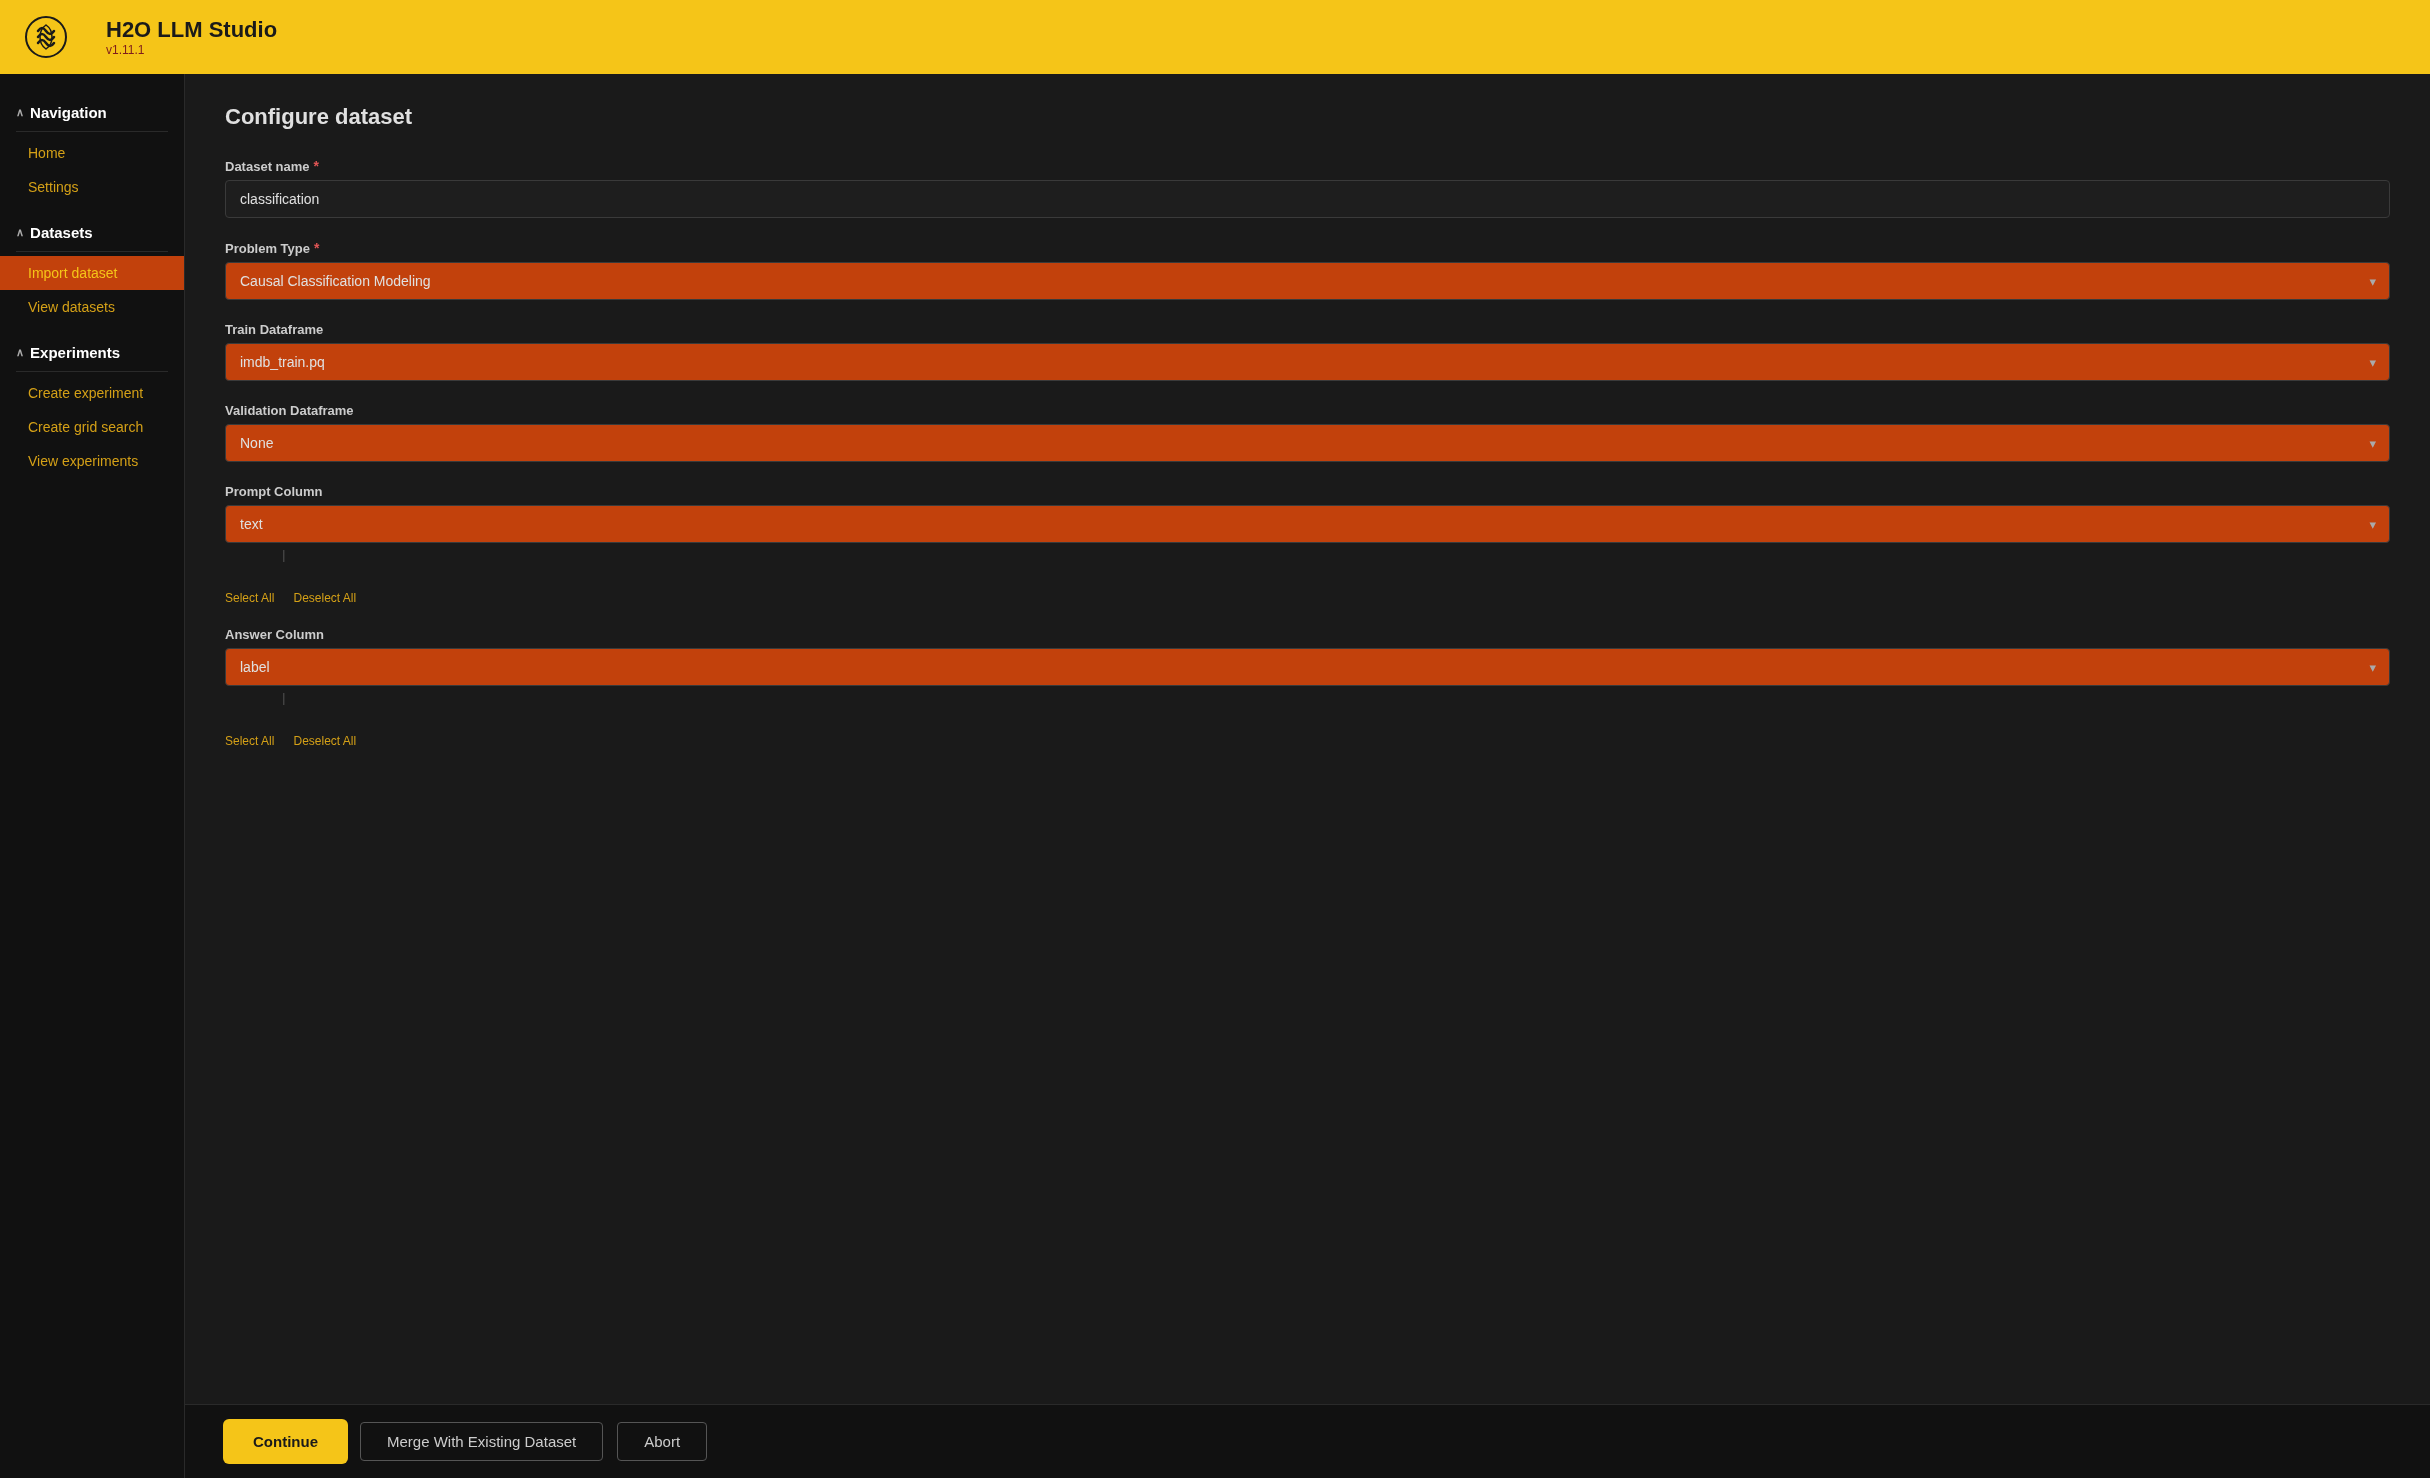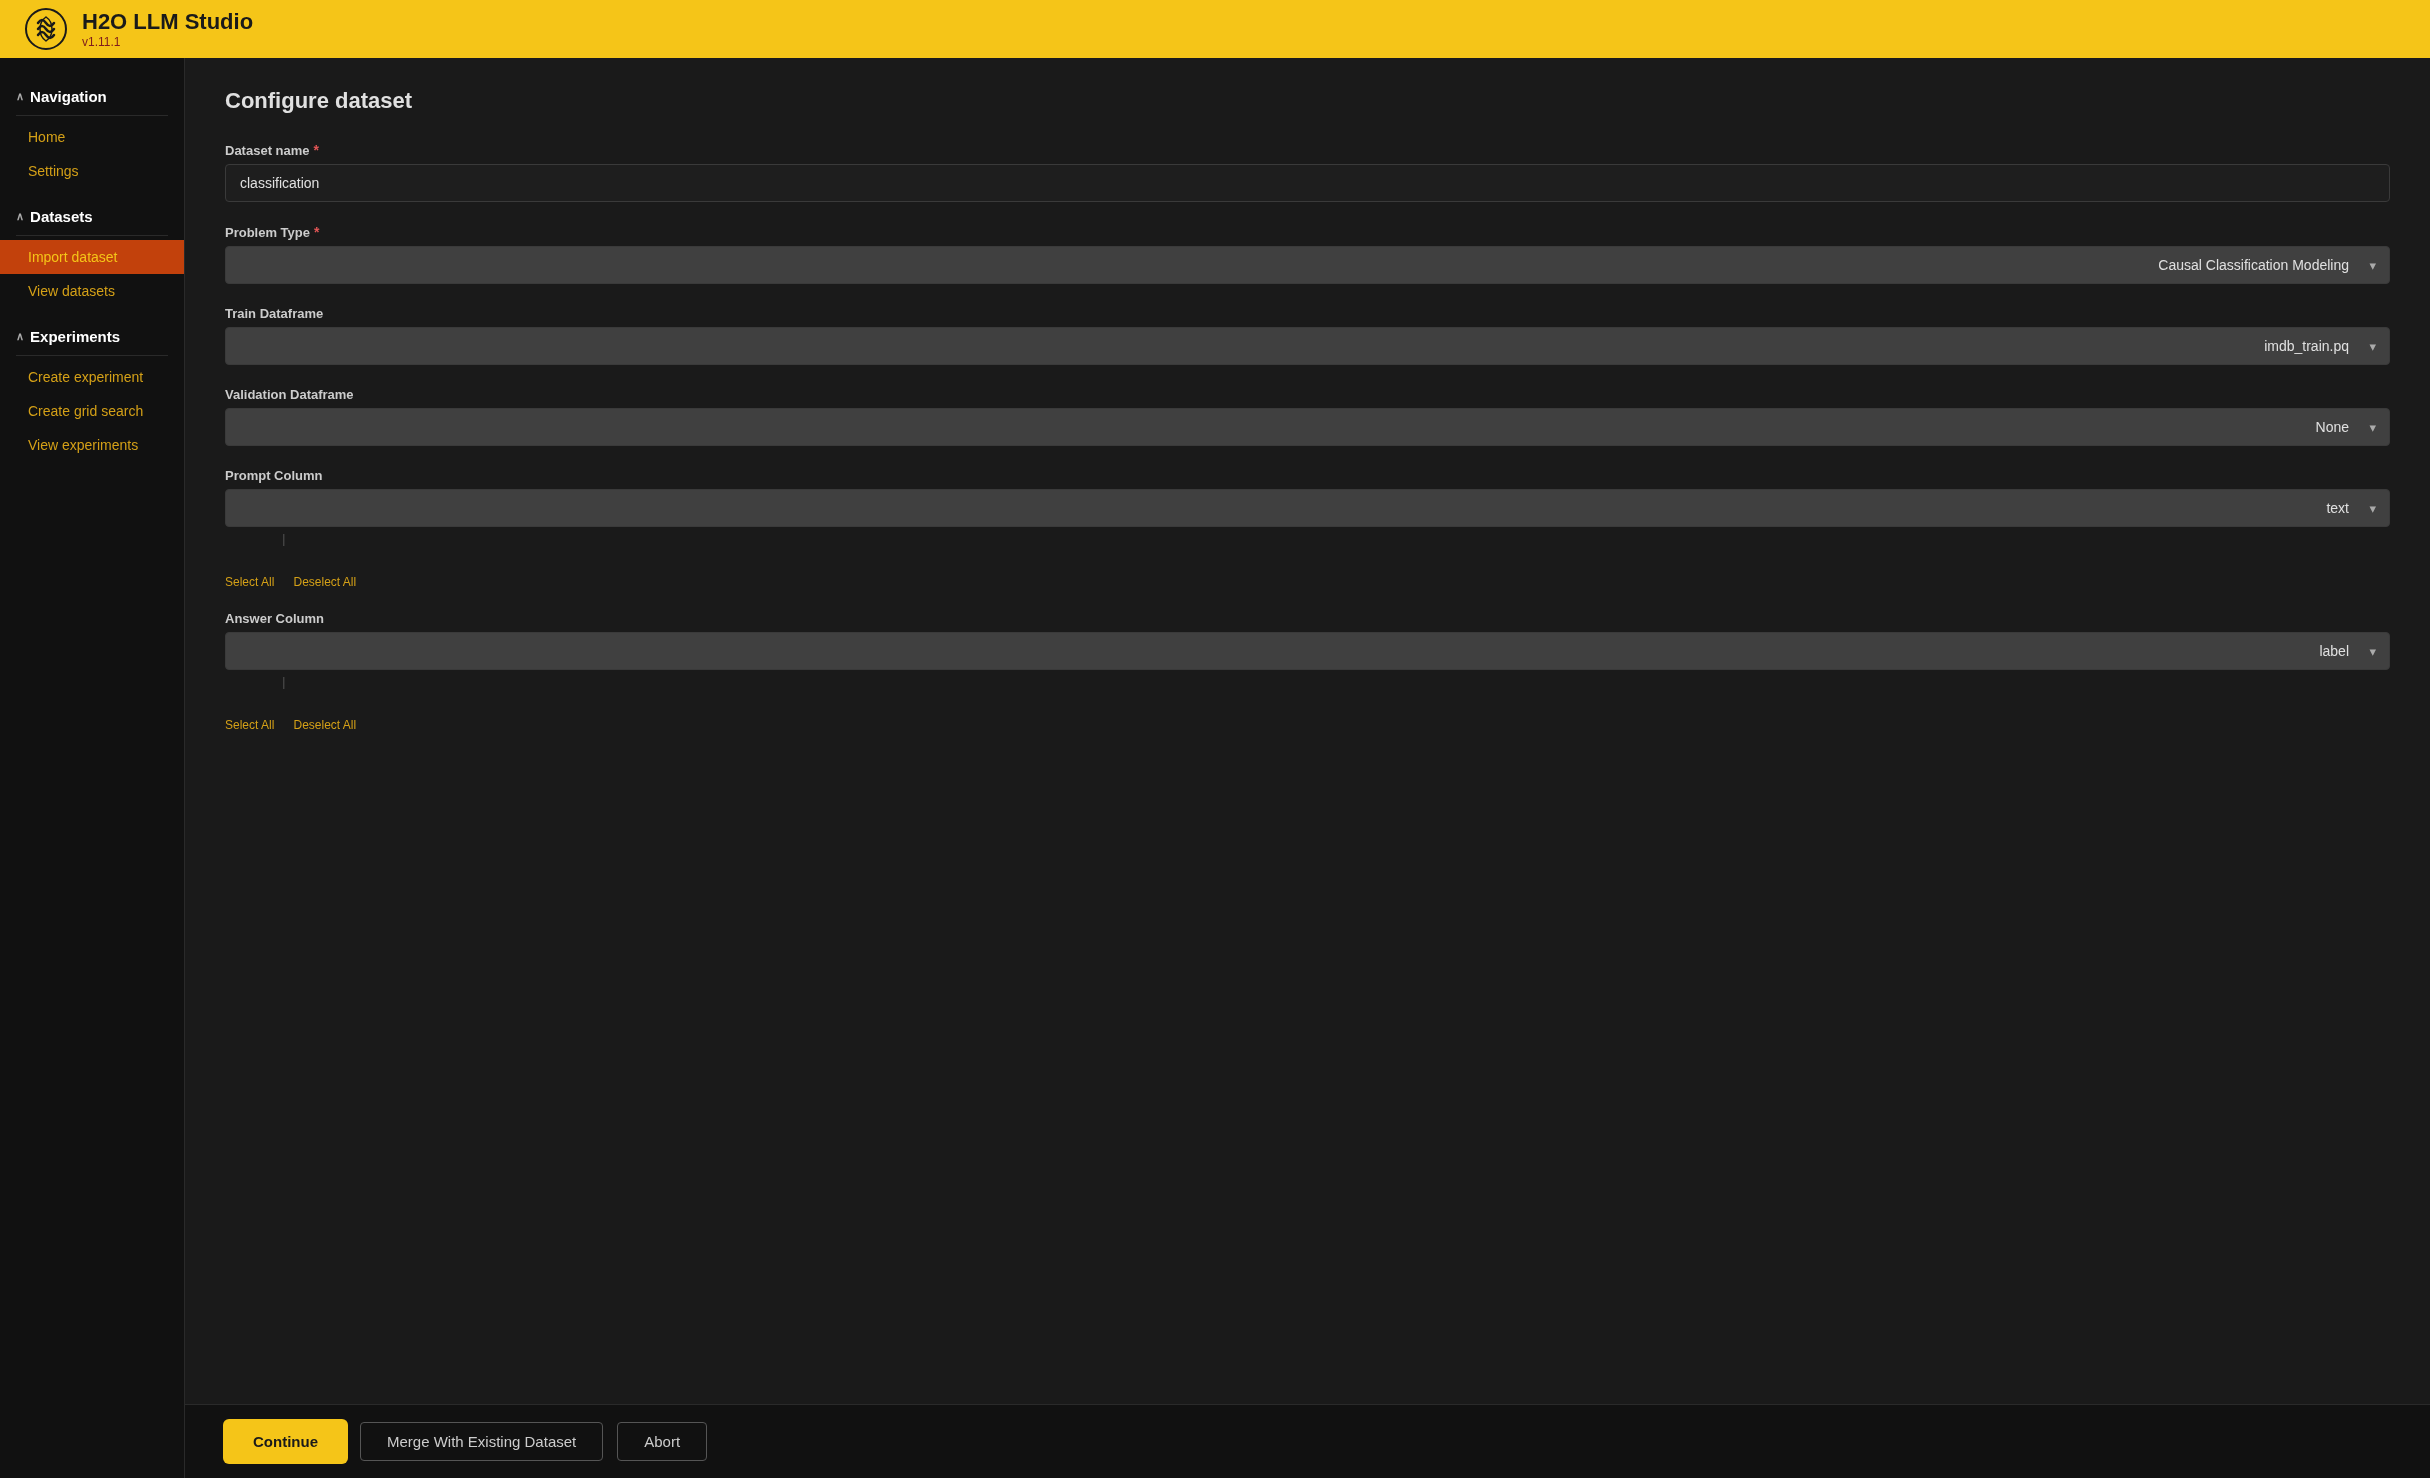--- a/index.html
+++ b/index.html
@@ -11,22 +11,23 @@
       height: 100vh;
       display: flex;
       flex-direction: column;
     }
     
     .header {
       background: #f5c518;
       display: flex;
       align-items: center;
       padding: 0 24px;
-      height: 58px;
+      height: 74px;
       flex-shrink: 0;
+      gap: 24px;
     }
     .header-logo {
       width: 44px;
       height: 44px;
       margin-right: 14px;
     }
     .header-title-block {}
     .header-title {
       font-size: 22px;
       font-weight: 700;
@@ -126,30 +127,29 @@
       padding: 10px 14px;
       font-size: 14px;
       outline: none;
     }
     .form-select-wrapper {
       position: relative;
       width: 100%;
     }
     .form-select {
       width: 100%;
-      background: #404040;
+      background: #c2410c;
       border: 1px solid #3a3a3a;
       border-radius: 4px;
       color: #e0e0e0;
       padding: 10px 40px 10px 14px;
       font-size: 14px;
       outline: none;
       appearance: none;
       cursor: pointer;
-      text-align: right;
     }
     .select-chevron {
       position: absolute;
       right: 14px;
       top: 50%;
       transform: translateY(-50%);
       color: #aaa;
       pointer-events: none;
       font-size: 13px;
     }

